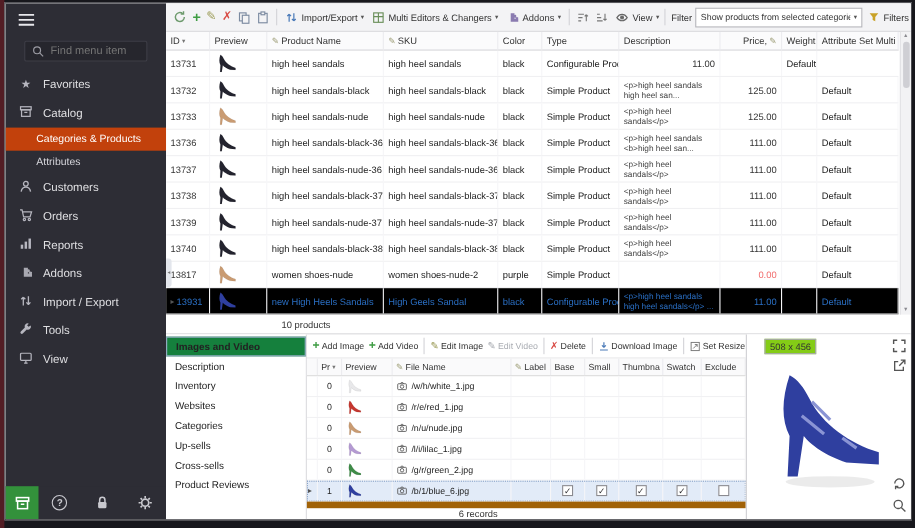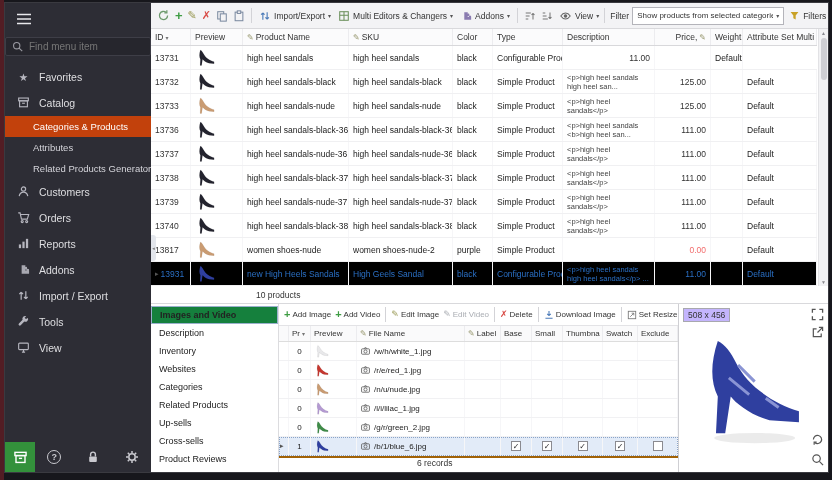--- a/index.html
+++ b/index.html
@@ -4,21 +4,21 @@
 <style>
   *{margin:0;padding:0;box-sizing:border-box}
   html,body{width:832px;height:480px;overflow:hidden}
   body{position:relative;background:#17171c;font-family:"Liberation Sans","DejaVu Sans",sans-serif;color:#222}
   .left-edge{position:absolute;left:0;top:0;width:4px;height:480px;background:#521d24}
   .app{position:absolute;left:4px;top:2px;right:3px;bottom:7px;background:#fff;border:1px solid #3a3a40;display:flex;overflow:hidden}
 
   
   .sidebar{width:146px;flex-shrink:0;background:#2d2d35;color:#dfdfe2;display:flex;flex-direction:column}
   .sb-menu-btn{padding:8px 11px 4px}
-  .sb-search{margin:4px 0 8px;display:flex;align-items:center;gap:6px;background:#26262d;border:1px solid #3e3e47;border-radius:2px;padding:3px 6px}
+  .sb-search{margin:4px 17px 8px;display:flex;align-items:center;gap:6px;background:#26262d;border:1px solid #3e3e47;border-radius:2px;padding:3px 6px}
   .sb-search input{flex:1;min-width:0;background:transparent;border:0;outline:0;color:#9a9aa2;font-size:10px;font-family:inherit}
   .sb-items{flex:1}
   .sb-item{display:flex;align-items:center;gap:9px;height:26px;padding:0 12px;font-size:10.5px;cursor:pointer;white-space:nowrap}
   .sb-item .ic{color:#b6b6bf;width:13px;text-align:center;flex-shrink:0}
   .sb-sub{height:21px;padding-left:28px;font-size:9.5px;color:#d4d4da}
   .sb-sub.sel{background:#c2410c;color:#fff}
   .sb-bottom{height:30px;display:flex;align-items:center;background:#2d2d35}
   .store-btn{width:30px;height:30px;background:#33913b;display:flex;align-items:center;justify-content:center;cursor:pointer}
   .sb-spread{flex:1;display:flex;justify-content:space-around;align-items:center;color:#c9c9cf}
   .help-circle{width:14px;height:14px;border:1.4px solid #c9c9cf;border-radius:50%;font-size:9px;font-weight:bold;display:flex;align-items:center;justify-content:center}
@@ -77,25 +77,25 @@
   .irow>div{height:100%;display:flex;align-items:center;padding:0 3px;border-right:1px solid #f6f6f8;overflow:hidden;white-space:nowrap}
   .irow .pin{font-size:7px;color:#555;padding:0 1px}
   .c-pr{justify-content:center}
   .c-file{gap:3px}
   .irow.sel{background:#e2ebf8;outline:1px dotted #8aa4c8;outline-offset:-1px}
   .ishoe path{stroke:rgba(0,0,0,.2);stroke-width:.6}
   .cbx{width:10px;height:10px;margin:0 auto;border:1px solid #8a8a90;background:#fff;visibility:hidden;display:flex;align-items:center;justify-content:center;font-size:8px;color:#2a2a2e;cursor:pointer}
   .cbx.show{visibility:visible}
   .cbx.on::after{content:"✓"}
   .cbx-cell{justify-content:center}
-  .dstatus{height:16px;flex-shrink:0;border-top:2px solid #a16207;font-size:8.5px;color:#333;display:flex;align-items:flex-start;padding-left:138px}
+  .dstatus{height:16px;flex-shrink:0;border-top:6px solid #a16207;font-size:8.5px;color:#333;display:flex;align-items:flex-start;padding-left:138px}
 
   
   .previewp{width:150px;flex-shrink:0;border-left:1px solid #cfcfd3;position:relative;background:#fff}
-  .psize{position:absolute;left:4px;top:4px;border:1px solid #a8a8ae;background:#c4b5fd;font-size:8.5px;padding:1px 4px;color:#333;z-index:2}
+  .psize{position:absolute;left:16px;top:4px;border:1px solid #a8a8ae;background:#84cc16;font-size:8.5px;padding:1px 4px;color:#333;z-index:2}
   .picon{position:absolute;color:#555;cursor:pointer}
   .bigshoe{position:absolute;left:10px;top:26px}
 </style>
 </head>
 <body>
 
 <div class="left-edge"></div>
 
 <div class="app">
 
@@ -123,23 +123,20 @@
               <rect x="2.8" y="5.2" width="8.4" height="6.4"></rect>
               <path d="M5.5 7.8h3"></path>
             </svg></span>
         <span>Catalog</span>
       </div>
       <div class="sb-item sb-sub sel">
         <span>Categories &amp; Products</span>
       </div>
       <div class="sb-item sb-sub">
         <span>Attributes</span>
-      </div>
-      <div class="sb-item sb-sub">
-        <span>Related Products Generator</span>
       </div>
       <div class="sb-item">
         <span class="ic"><svg width="13" height="13" viewBox="0 0 14 14" fill="none" stroke="currentColor" stroke-width="1.3">
               <circle cx="7" cy="4.4" r="2.3"></circle>
               <path d="M2.4 12c.5-3 2.6-4.4 4.6-4.4S11.1 9 11.6 12"></path>
             </svg></span>
         <span>Customers</span>
       </div>
       <div class="sb-item">
         <span class="ic"><svg width="13" height="13" viewBox="0 0 14 14" fill="none" stroke="currentColor" stroke-width="1.2">
@@ -531,23 +528,20 @@
             <span>Description</span>
           </div>
         <div class="tab">
             <span>Inventory</span>
           </div>
         <div class="tab">
             <span>Websites</span>
           </div>
         <div class="tab">
             <span>Categories</span>
-          </div>
-        <div class="tab">
-            <span>Related Products</span>
           </div>
         <div class="tab">
             <span>Up-sells</span>
           </div>
         <div class="tab">
             <span>Cross-sells</span>
           </div>
         <div class="tab">
             <span>Product Reviews</span>
           </div>

